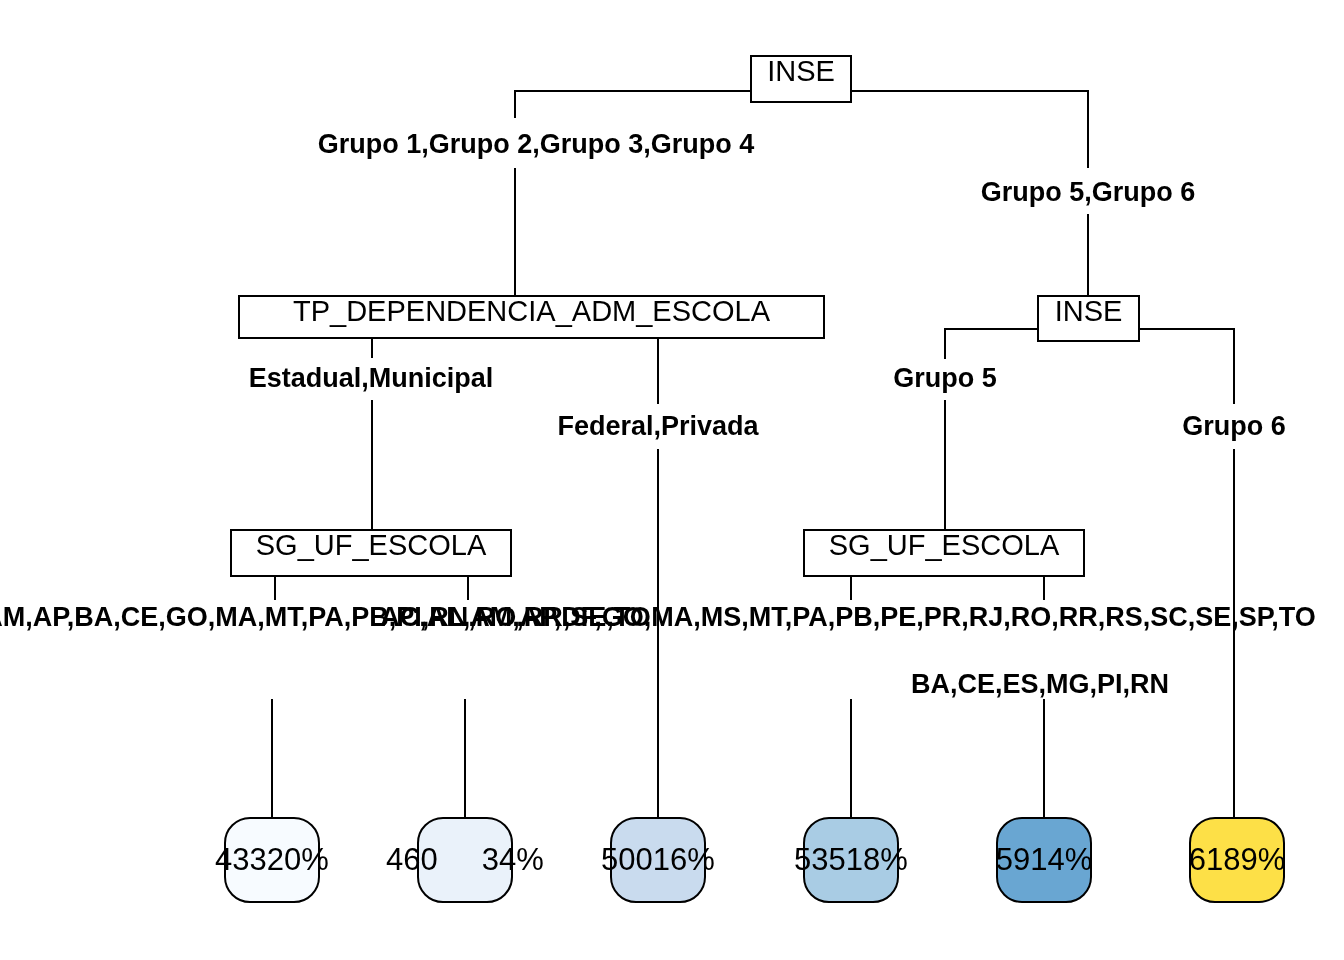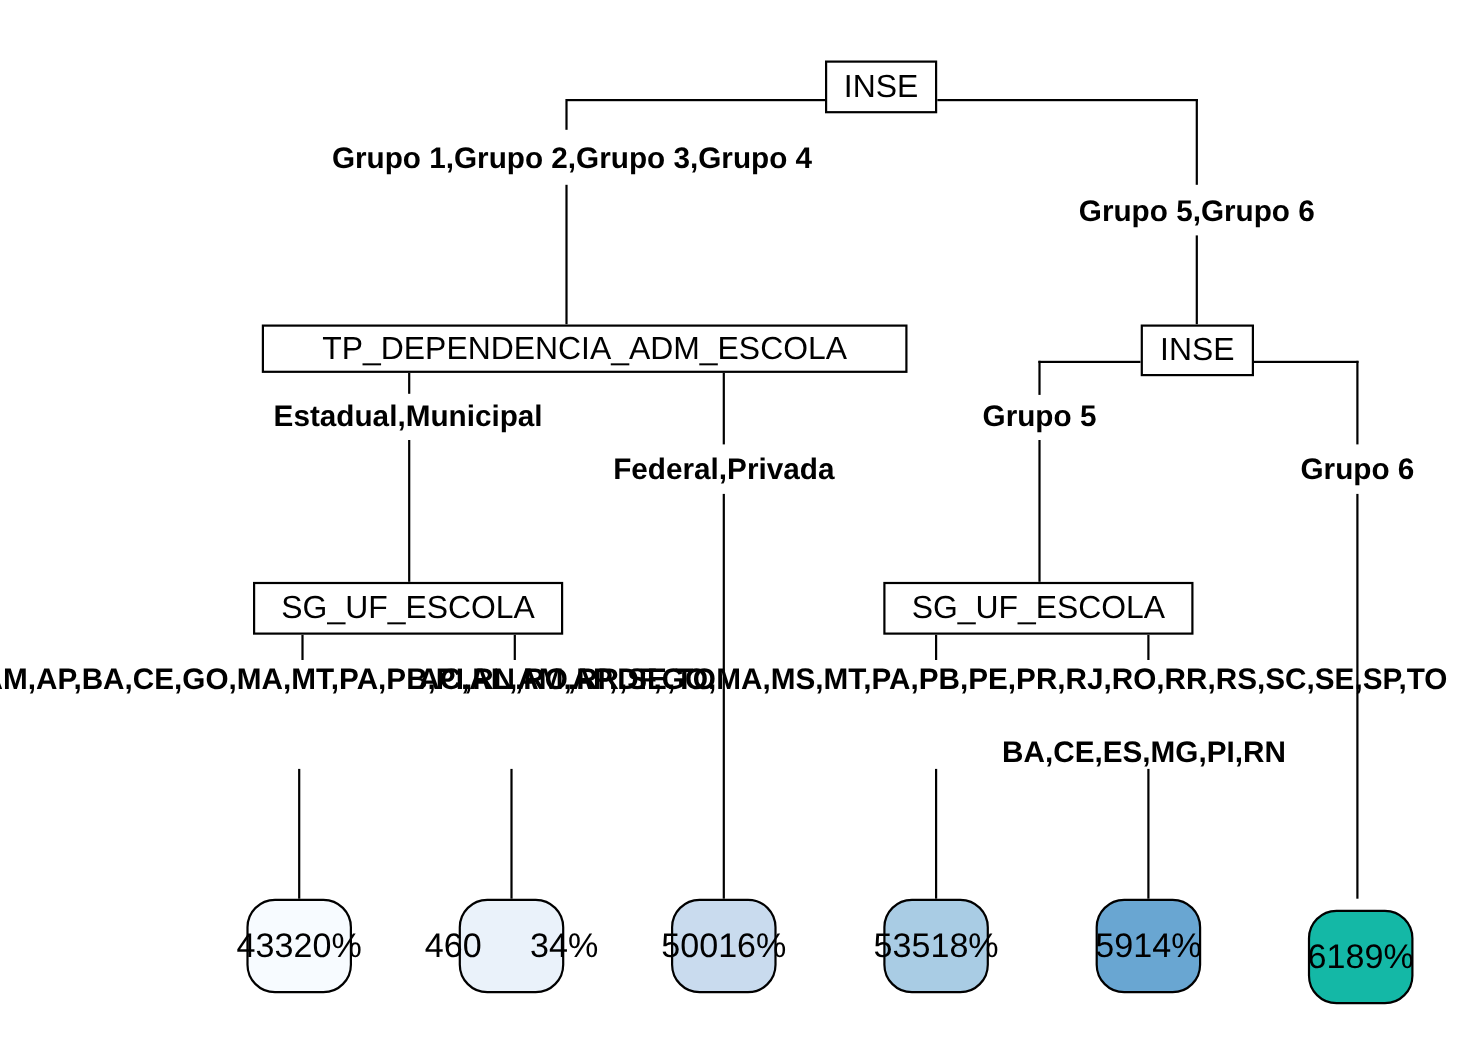--- a/index.html
+++ b/index.html
@@ -10,21 +10,21 @@
     overflow:hidden;
     font-family:"Liberation Sans","DejaVu Sans",sans-serif;
     color:#000;
   }
   .ln{position:absolute;background:#000;}
   .node{
     position:absolute;
     box-sizing:border-box;
     background:#fff;
     border:2px solid #000;
-    display:flex;align-items:center;justify-content:center;
+    display:flex;align-items:flex-start;justify-content:center;
     font-size:29px;line-height:1;
     white-space:nowrap;
   }
   .elabel{
     position:absolute;
     transform:translateX(-50%);
     font-weight:bold;
     font-size:27px;line-height:32px;
     white-space:nowrap;
   }
@@ -82,21 +82,21 @@
   <div class="node" style="left:1037px;top:295px;width:103px;height:47px;">
     <span>INSE</span>
   </div>
   <div class="node" style="left:230px;top:529px;width:282px;height:48px;">
     <span>SG_UF_ESCOLA</span>
   </div>
   <div class="node" style="left:803px;top:529px;width:282px;height:48px;">
     <span>SG_UF_ESCOLA</span>
   </div>
 
-  <div class="elabel" style="left:520px;top:128px;">Grupo 1,Grupo 2,Grupo 3,Grupo 4</div>
+  <div class="elabel" style="left:536px;top:128px;">Grupo 1,Grupo 2,Grupo 3,Grupo 4</div>
   <div class="elabel" style="left:1088px;top:176px;">Grupo 5,Grupo 6</div>
   <div class="elabel" style="left:371px;top:362px;">Estadual,Municipal</div>
   <div class="elabel" style="left:658px;top:410px;">Federal,Privada</div>
   <div class="elabel" style="left:945px;top:362px;">Grupo 5</div>
   <div class="elabel" style="left:1234px;top:410px;">Grupo 6</div>
   <div class="elabel" style="left:272px;top:601px;">AC,AL,AM,AP,BA,CE,GO,MA,MT,PA,PB,PI,RN,RO,RR,SE,TO</div>
   <div class="elabel" style="left:848px;top:601px;">AC,AL,AM,AP,DF,GO,MA,MS,MT,PA,PB,PE,PR,RJ,RO,RR,RS,SC,SE,SP,TO</div>
   <div class="elabel" style="left:1040px;top:668px;">BA,CE,ES,MG,PI,RN</div>
 
   <div class="leaf" style="left: 224px; background: rgb(247, 251, 255);">
@@ -112,18 +112,18 @@
     <span>16%</span>
   </div>
   <div class="leaf" style="left: 803px; background: rgb(169, 204, 228);">
     <span>535</span>
     <span>18%</span>
   </div>
   <div class="leaf" style="left: 996px; background: rgb(105, 166, 210);">
     <span>591</span>
     <span>4%</span>
   </div>
-  <div class="leaf" style="left: 1189px; background: #14b8a6; margin-top: 10px;">
+  <div class="leaf" style="left: 1189px; background: #fde047;">
     <span>618</span>
     <span>9%</span>
   </div>
 
 </div>
 
 </body></html>

